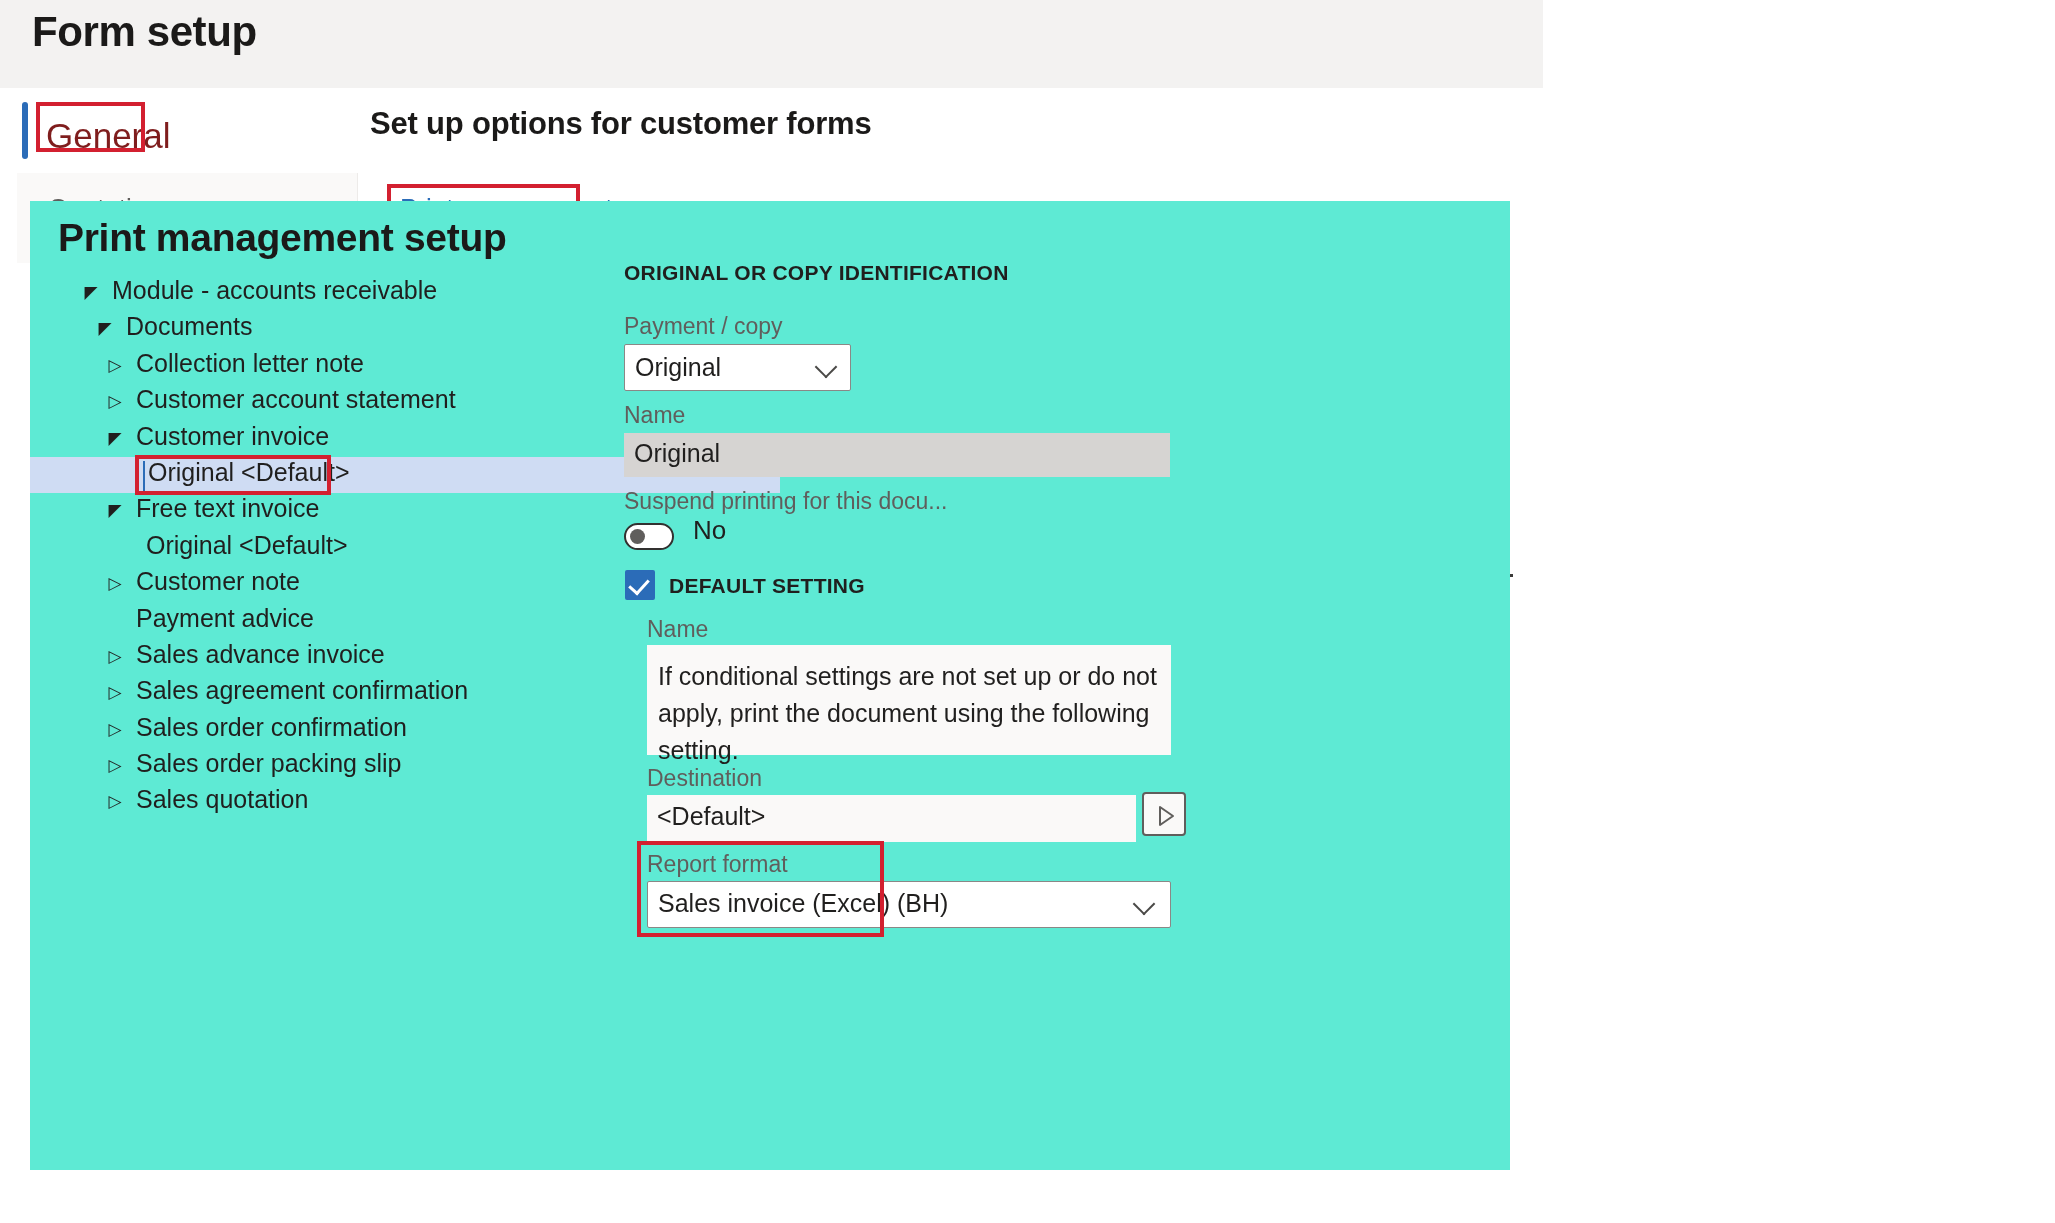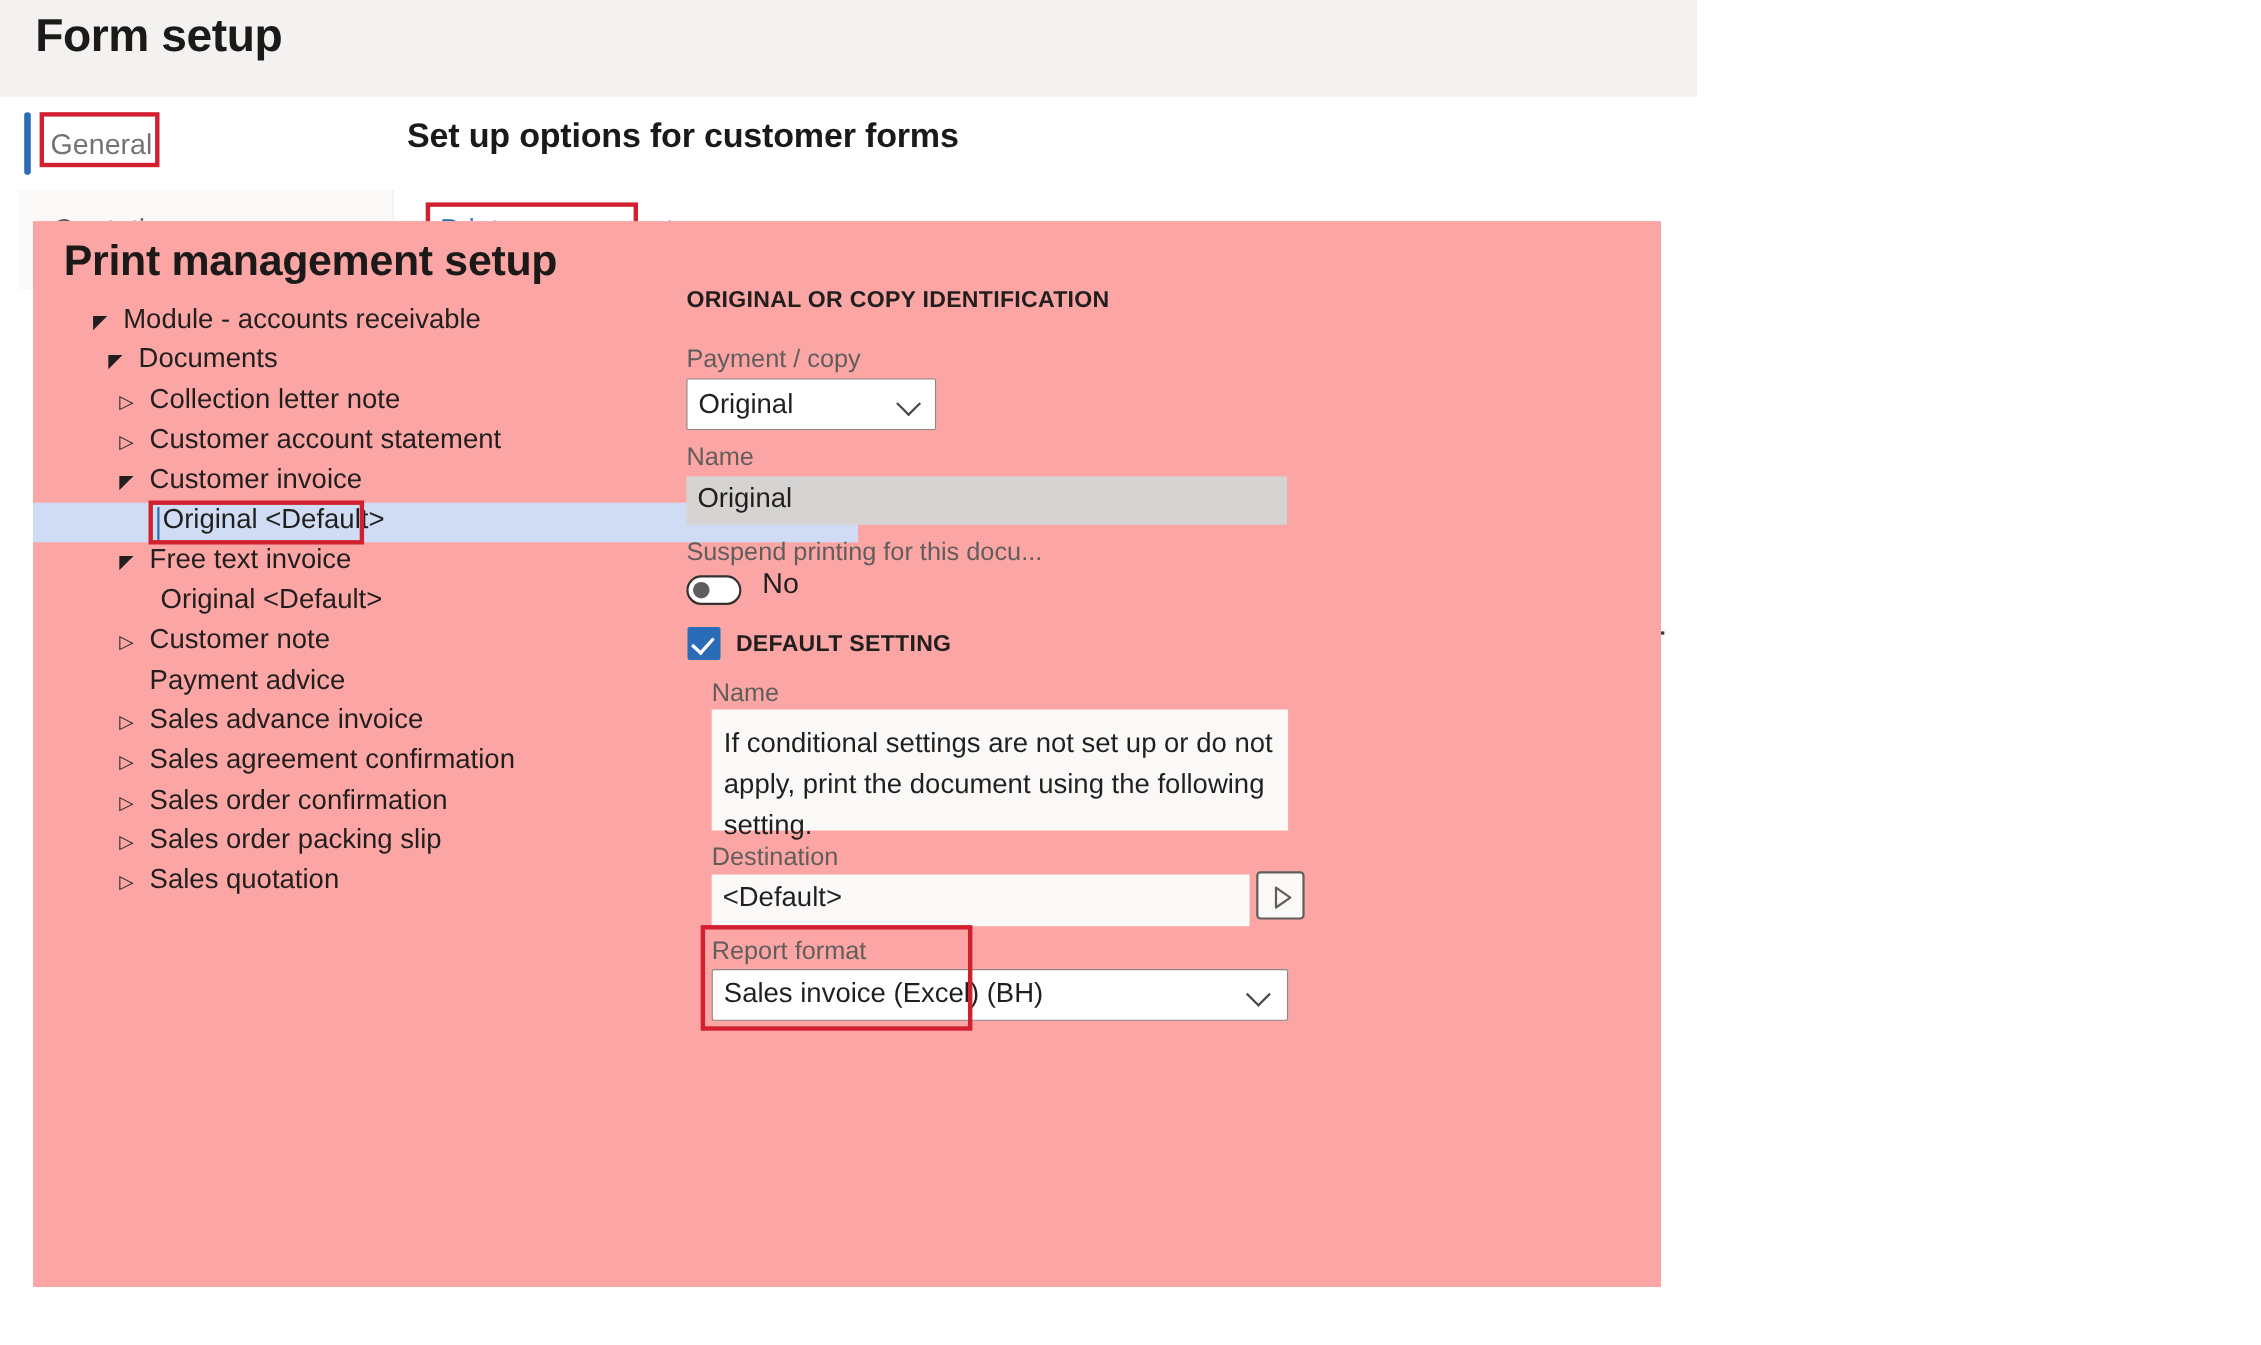--- a/index.html
+++ b/index.html
@@ -69,22 +69,22 @@
     top: 4px;
     width: 6px;
     height: 57px;
     background: #2b6cb8;
     border-radius: 3px;
   }
   #general-label {
     position: absolute;
     left: 24px;
     top: 18px;
-    font-size: 26px;
-    color: #737373;
+    font-size: 35px;
+    color: #7f1d1d;
     white-space: nowrap;
   }
   #general-box {
     position: absolute;
     left: 14px;
     top: 4px;
     width: 109px;
     height: 50px;
     border: 4px solid #d32030;
     box-sizing: border-box;
@@ -153,21 +153,21 @@
     box-sizing: border-box;
   }
 
   
   #content-card {
     position: absolute;
     left: 30px;
     top: 201px;
     width: 1480px;
     height: 969px;
-    background: #fca5a5;
+    background: #5eead4;
   }
   #section-title {
     position: absolute;
     left: 28px;
     top: 15px;
     font-size: 39px;
     font-weight: 700;
     color: #1b1a19;
     letter-spacing: -0.3px;
     white-space: nowrap;

